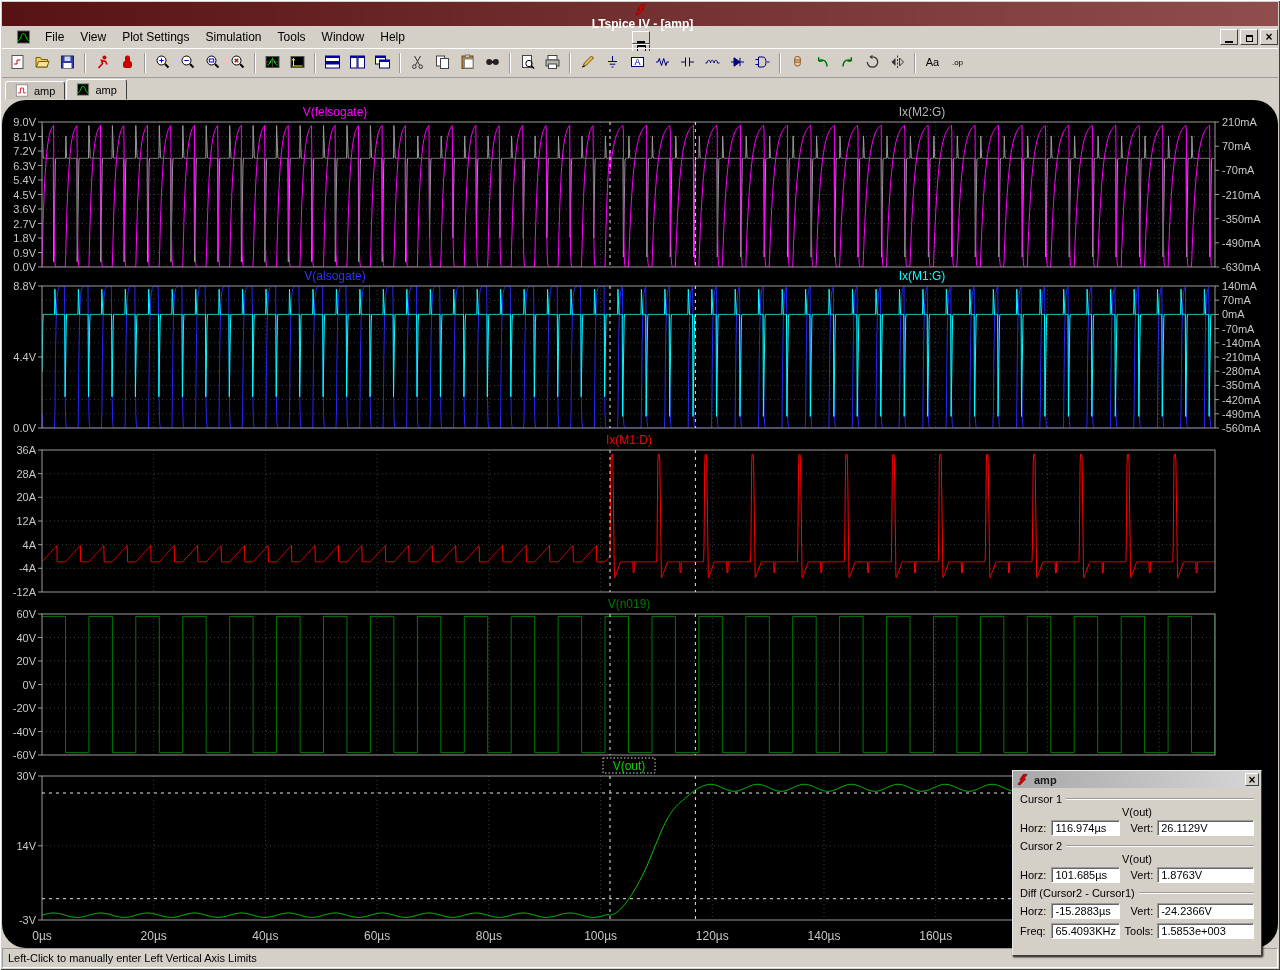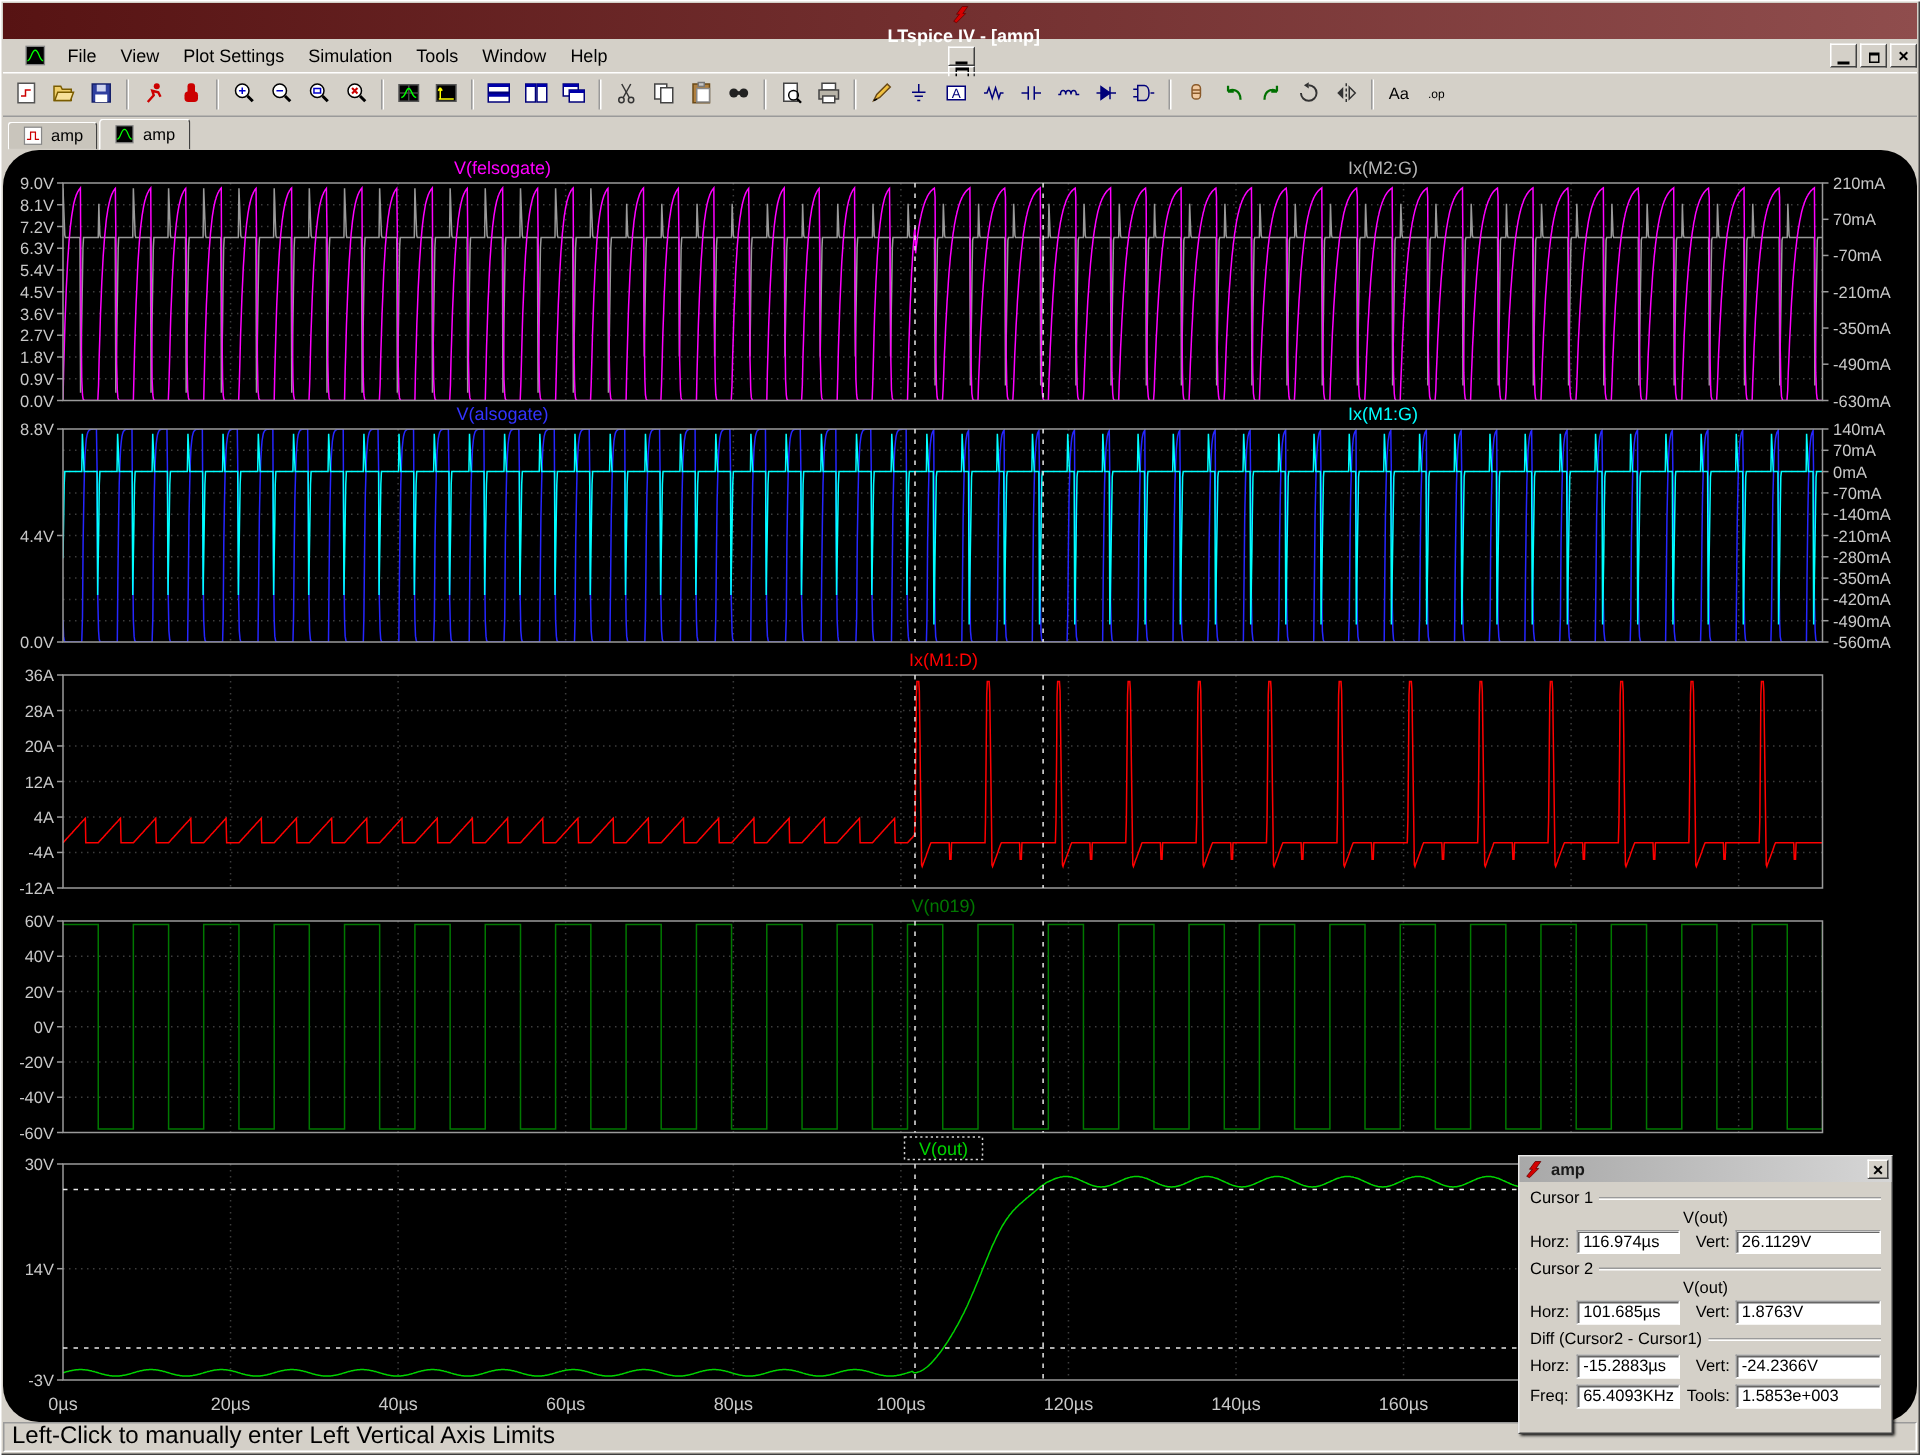--- a/index.html
+++ b/index.html
@@ -34,21 +34,21 @@
   .tab{height:19px;display:flex;align-items:center;gap:4px;padding:0 9px;font-size:11px;color:#000;
     background:#c9c5bc;border:1px solid;border-color:#fff #404040 #d4d0c8 #fff;border-radius:3px 3px 0 0;margin-right:1px;}
   .tab.active{height:21px;background:#d4d0c8;}
   .tab-icon{width:15px;height:14px;display:flex;align-items:center}
   
   .plot-area{position:absolute;left:2px;top:100px;width:1276px;height:848px;background:#000;border-radius:24px;}
   .plot-area svg{position:absolute;left:0;top:0}
   
   .statusbar{position:absolute;left:2px;bottom:2px;right:2px;height:20px;
     border:1px solid;border-color:#9a9a9a #fff #fff #9a9a9a;display:flex;align-items:center;
-    font-size:16px;color:#000;padding:0 5px;background:#d4d0c8;}
+    font-size:11px;color:#000;padding:0 5px;background:#d4d0c8;}
   
   .cursor-dialog{position:absolute;left:1012px;top:770px;width:250px;height:186px;background:#d4d0c8;
     border:1px solid;border-color:#e8e8e8 #404040 #404040 #e8e8e8;box-shadow:1px 1px 2px #000;z-index:9;font-size:11px;color:#000;}
   .cd-title{height:17px;background:linear-gradient(90deg,#a8a8a8,#d6d6d6);display:flex;align-items:center;padding:0 2px;}
   .cd-logo{width:15px;height:14px;display:flex;align-items:center}
   .cd-title-text{flex:1;margin-left:4px;font-size:11px;font-weight:bold;color:#1a1a1a}
   .cd-close{width:14px;height:13px}
   .cd-body{padding:3px 7px 0 7px;}
   .cd-section{display:flex;align-items:center;gap:4px;margin-top:2px;}
   .cd-sec-line{flex:1;height:2px;border-top:1px solid #9a9a9a;border-bottom:1px solid #fff;}

